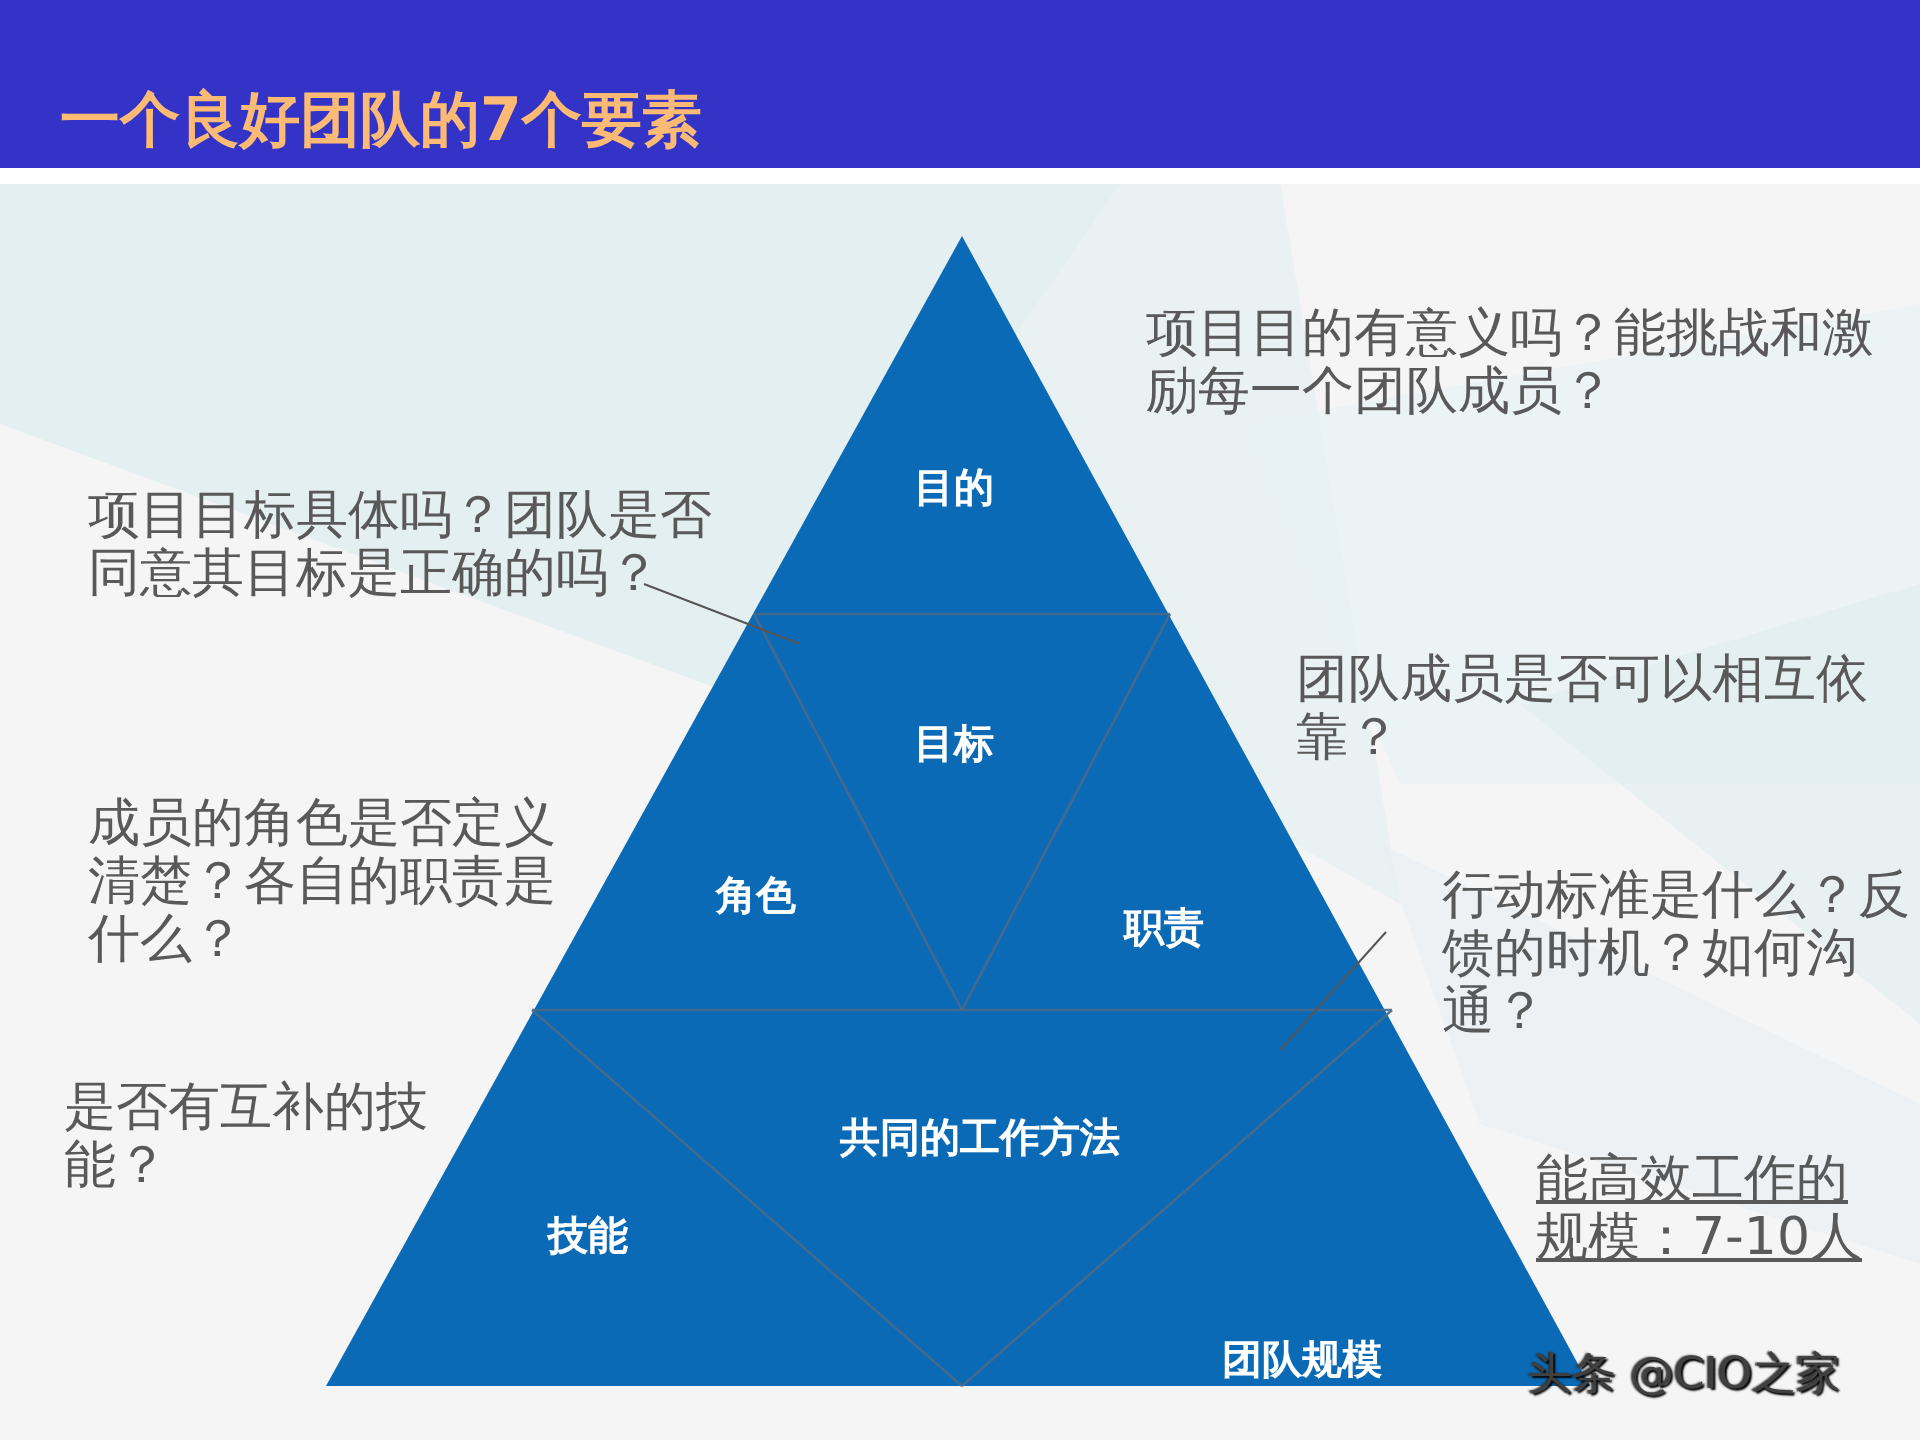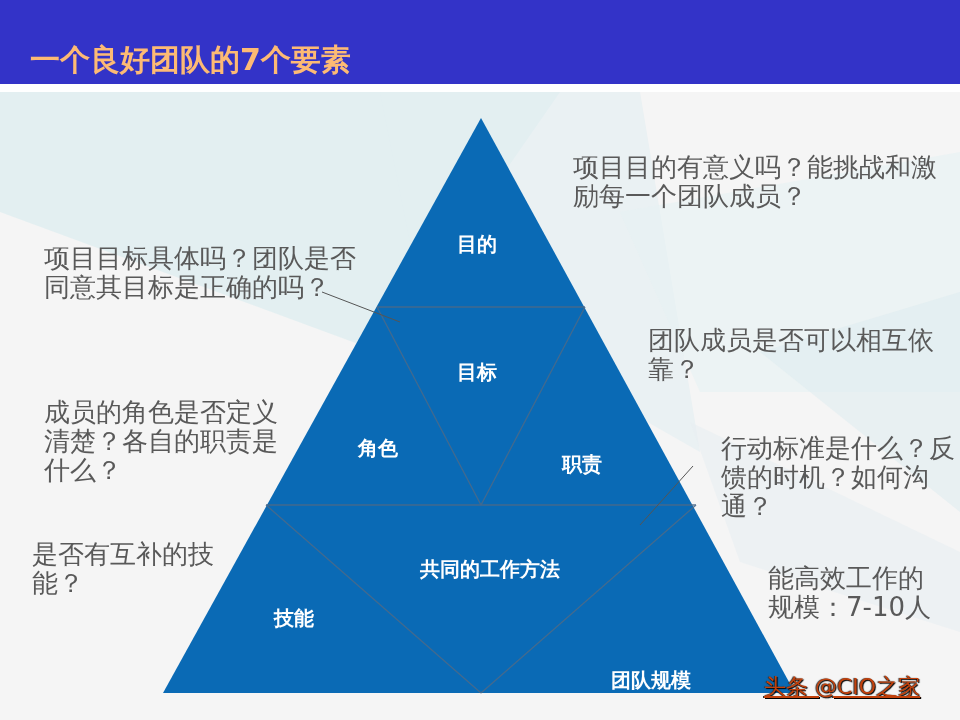--- a/index.html
+++ b/index.html
@@ -21,22 +21,22 @@
   .pyramid { position: absolute; left: 0; top: 0; }
   .label-white {
     position: absolute; color: #ffffff; font-weight: bold; font-size: 20px;
     white-space: nowrap; transform: translate(-50%, -50%);
   }
   .note {
     position: absolute; color: #595959; font-size: 26px; line-height: 29px;
     white-space: pre-line;
   }
   .watermark {
-    position: absolute; left: 764px; top: 672px; font-size: 22px; color: #c2410c;
-    text-shadow: 1px 1px 1px #000, -1px 0 1px #333; white-space: nowrap; text-decoration: underline;
+    position: absolute; left: 764px; top: 672px; font-size: 22px; color: #404040;
+    text-shadow: 1px 1px 1px #000, -1px 0 1px #333; white-space: nowrap;
   }
 </style>
 </head>
 <body>
 
 <div class="header">
   <div class="header-title">一个良好团队的7个要素</div>
 </div>
 <div class="white-gap"></div>
 
@@ -78,16 +78,16 @@
 同意其目标是正确的吗？</div>
 <div class="note" style="left:648px; top:326px;">团队成员是否可以相互依
 靠？</div>
 <div class="note" style="left:44px; top:398px;">成员的角色是否定义
 清楚？各自的职责是
 什么？</div>
 <div class="note" style="left:701px; top:434px;margin-left:20px;">行动标准是什么？反
 馈的时机？如何沟通？</div>
 <div class="note" style="left:32px; top:540px;">是否有互补的技
 能？</div>
-<div class="note" style="left:768px; top:564px;">能高效工作的
+<div class="note" style="left:768px; top:576px;text-decoration:underline;">能高效工作的
 规模：7-10人</div>
 
 <div class="watermark">头条 @CIO之家</div>
 
 </body></html>

